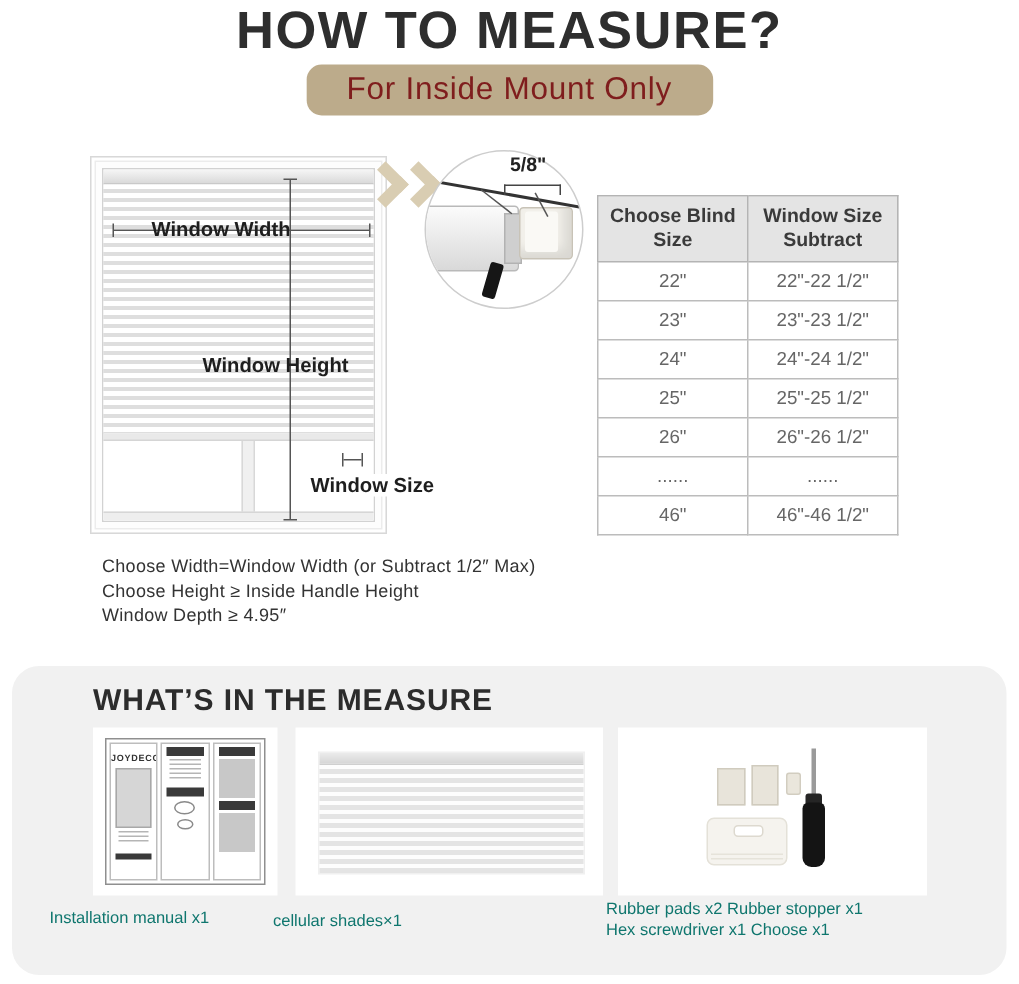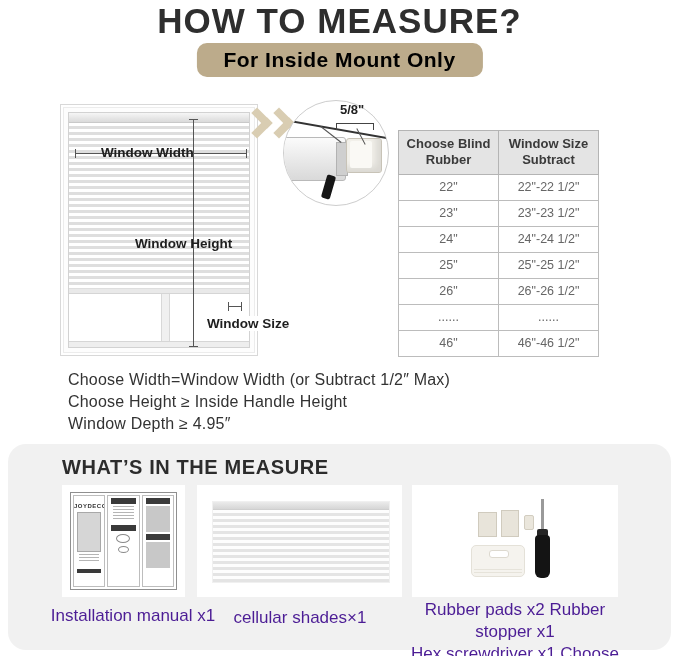--- a/index.html
+++ b/index.html
@@ -3,21 +3,21 @@
 <meta charset="utf-8">
 <style>
   html,body{margin:0;padding:0;background:#fff;}
   .stage{position:relative;width:679px;height:656px;background:#ffffff;overflow:hidden;
          font-family:"Liberation Sans","DejaVu Sans",sans-serif;}
 
   
   .title{position:absolute;top:1px;left:0;width:100%;text-align:center;
          font-size:35px;font-weight:800;color:#2e2e2e;letter-spacing:1px;}
   .badge{position:absolute;top:43px;left:50%;transform:translateX(-50%);
-         background:#bcab8b;color:#000000;font-size:21px;font-weight:700;
+         background:#bcab8b;color:#7f1d1d;font-size:21px;font-weight:400;
          padding:5px 27px;border-radius:10px;letter-spacing:0.5px;white-space:nowrap;text-align:right;}
 
   
   .window{position:absolute;left:60px;top:104px;width:196px;height:250px;
           background:#fdfdfd;border:1px solid #d8d8d8;box-shadow:inset 0 0 0 2px #fff, inset 0 0 0 3px #ececec;}
   .opening{position:absolute;left:7px;top:7px;right:7px;bottom:7px;border:1px solid #d2d2d2;background:#fff;}
   .headrail{position:absolute;left:0;top:0;right:0;height:9px;
             background:linear-gradient(#f6f6f6,#dadada);border-bottom:1px solid #c9c9c9;}
   .shade{position:absolute;left:0;top:10px;right:0;height:166px;
          background:repeating-linear-gradient(180deg,#ffffff 0 3px,#dedede 3px 6px);}
@@ -57,21 +57,21 @@
 
   
   .size-table{position:absolute;left:398px;top:130px;width:201px;border-collapse:collapse;table-layout:fixed;
               border:1px solid #9d9d9d;}
   .size-table th{background:#e4e4e4;font-size:13px;font-weight:700;color:#3a3a3a;
                  padding:5px 2px;border:1px solid #b4b4b4;line-height:1.25;}
   .size-table td{background:#fff;font-size:12.5px;color:#666;text-align:center;
                  padding:5.5px 0;border:1px solid #bcbcbc;}
 
   
-  .notes{position:absolute;left:68px;top:369px;font-size:16px;color:#333;line-height:1.38;letter-spacing:0.2px;}
+  .notes{position:absolute;left:68px;top:369px;font-size:12px;color:#333;line-height:1.38;letter-spacing:0.2px;}
 
   
   .package{position:absolute;left:8px;top:444px;width:663px;height:206px;background:#f1f1f1;border-radius:18px;}
   .pkg-heading{position:absolute;left:54px;top:12px;font-size:20px;font-weight:800;color:#2c2c2c;letter-spacing:0.6px;}
   .card{position:absolute;top:41px;height:112px;background:#ffffff;}
   .card1{left:54px;width:123px;}
   .card2{left:189px;width:205px;}
   .card3{left:404px;width:206px;}
 
   
@@ -93,23 +93,23 @@
   
   .pad{position:absolute;background:#e8e4da;border:1px solid #d0cbbe;}
   .stopper{position:absolute;left:112px;top:30px;width:8px;height:13px;background:#eae6dc;border:1px solid #d2cdc0;border-radius:2px;}
   .handle{position:absolute;left:59px;top:60px;width:52px;height:30px;background:#f5f3ee;border:1px solid #e4e1d8;border-radius:5px;}
   .handle-slot{position:absolute;left:17px;top:4px;width:18px;height:6px;background:#fff;border:1px solid #ddd9cf;border-radius:3px;}
   .handle-line{position:absolute;left:2px;right:2px;height:1px;background:#e6e3da;}
   .sd-shaft{position:absolute;left:129px;top:14px;width:3px;height:32px;background:#9a9a9a;}
   .sd-collar{position:absolute;left:125px;top:44px;width:11px;height:8px;background:#252525;border-radius:2px;}
   .sd-handle{position:absolute;left:123px;top:50px;width:15px;height:43px;background:#141414;border-radius:4px 4px 6px 6px;}
 
-  .caption{position:absolute;text-align:center;font-size:17px;color:#4c1d95;line-height:1.3;}
+  .caption{position:absolute;font-size:11px;color:#0f766e;line-height:1.3;}
   .cap1{left:25px;top:161px;width:200px;}
-  .cap2{left:192px;top:163px;width:200px;}
+  .cap2{left:174px;top:163px;width:200px;}
   .cap3{left:396px;top:155px;width:222px;}
 </style>
 </head>
 <body>
 
 <div class="stage">
 
   <div class="title">HOW TO MEASURE?</div>
   <div class="badge">For Inside Mount Only</div>
 
@@ -145,21 +145,21 @@
     <div class="d-cord"></div>
   </div>
   <div class="d-measure-label">5/8"</div>
   <div class="d-measure-bracket"></div>
   <div class="d-leader1"></div>
   <div class="d-leader2"></div>
 
   <table class="size-table">
     <thead>
       <tr>
-        <th>Choose Blind Rubber</th>
+        <th>Choose Blind Size</th>
         <th>Window Size Subtract</th>
       </tr>
     </thead>
     <tbody>
       <tr>
           <td>22"</td>
           <td>22"-22 1/2"</td>
         </tr>
       <tr>
           <td>23"</td>

